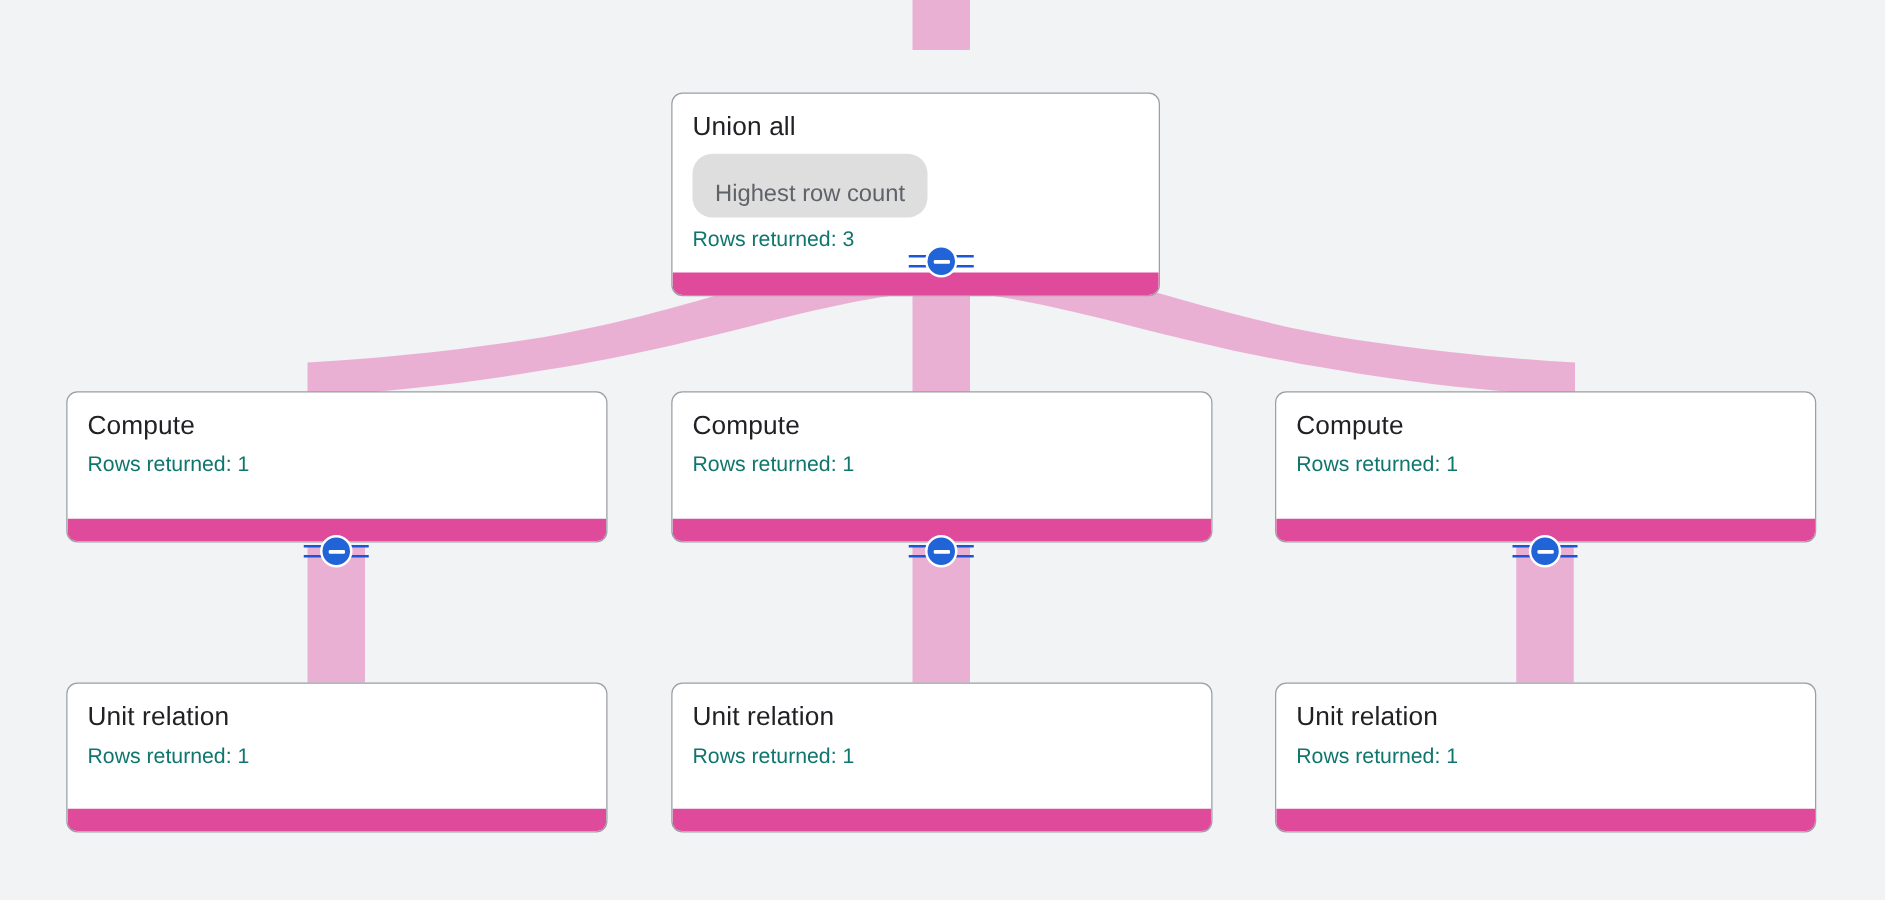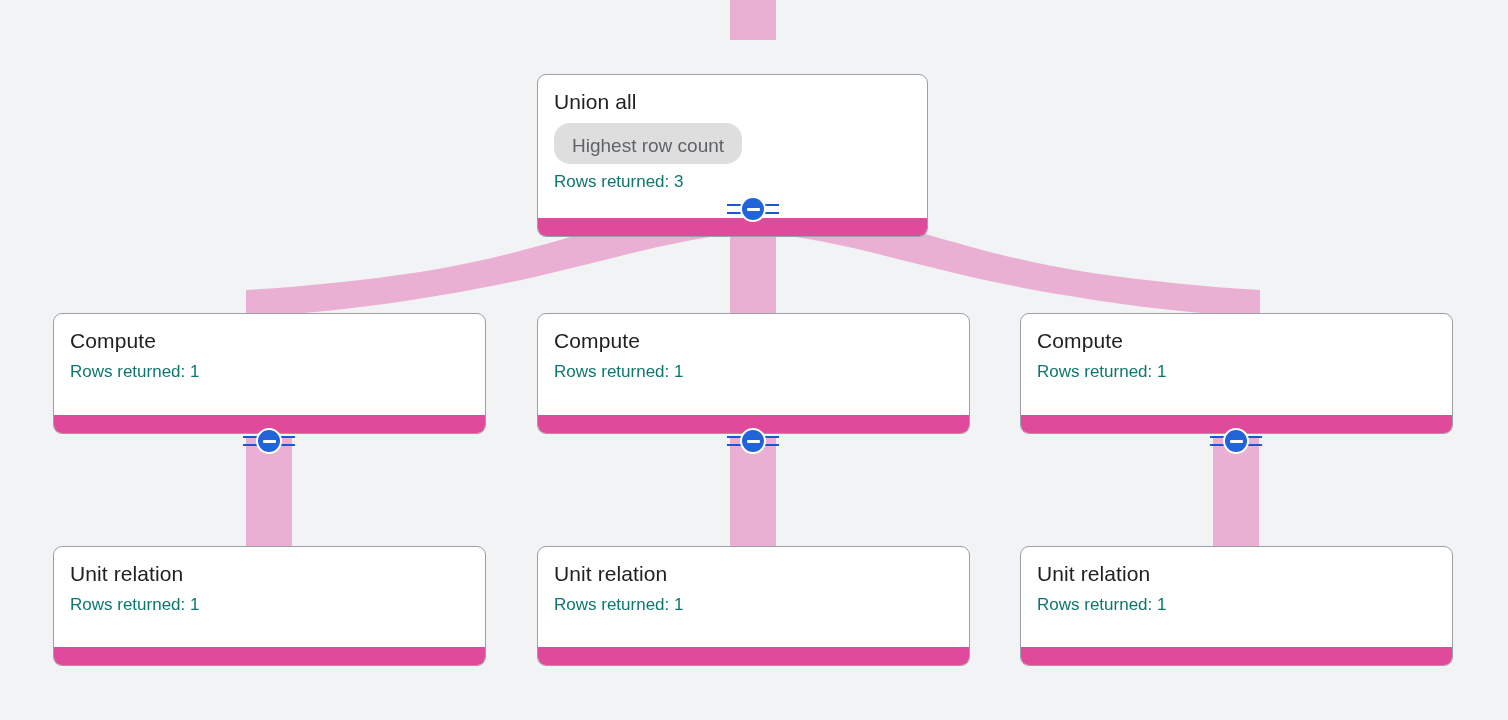--- a/index.html
+++ b/index.html
@@ -42,21 +42,21 @@
     font-size: 21px;
     line-height: 26px;
     font-weight: 500;
     color: #202124;
     letter-spacing: 0.1px;
     white-space: nowrap;
   }
   .node-chip {
     display: inline-block;
     margin-top: 8px;
-    padding: 11px 18px 6px 18px;
+    padding: 21px 18px 6px 18px;
     background: #dededf;
     border-radius: 16px;
     font-size: 19px;
     line-height: 24px;
     color: #5f6368;
     white-space: nowrap;
   }
   .node-sub {
     margin-top: 7px;
     font-size: 17px;

